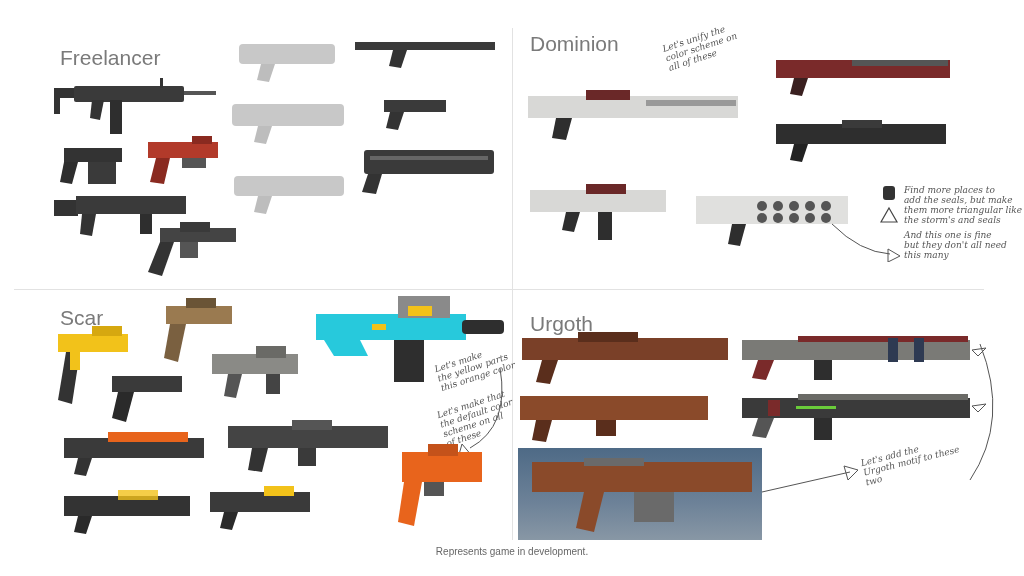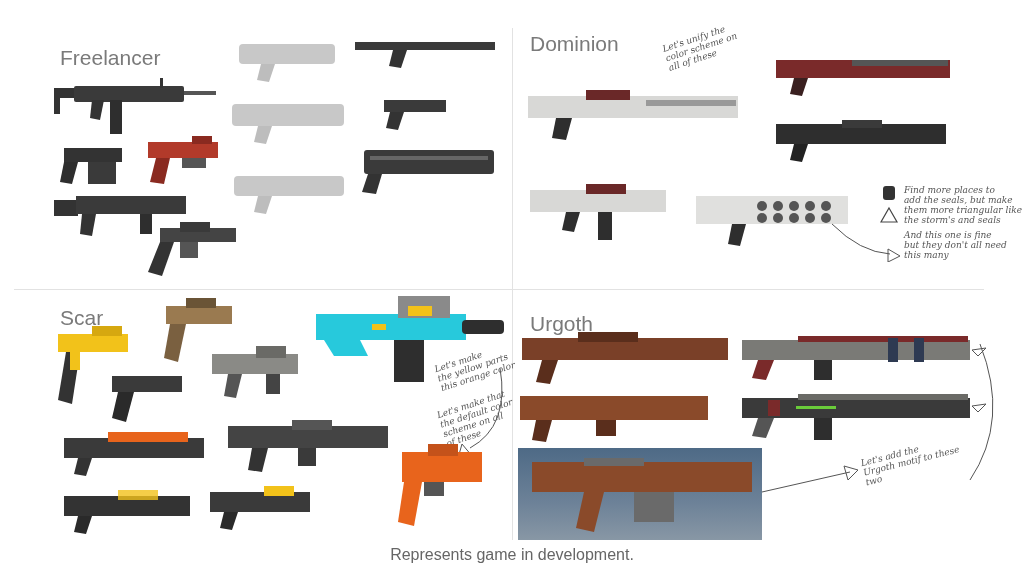--- a/index.html
+++ b/index.html
@@ -3,21 +3,21 @@
 <meta charset="utf-8">
 <style>
   * { box-sizing: border-box; margin: 0; padding: 0; }
   html, body { width: 1024px; height: 576px; background: #ffffff; overflow: hidden; }
   body { position: relative; font-family: "Liberation Sans", sans-serif; }
   .divider-v { position: absolute; left: 512px; top: 28px; width: 1px; height: 512px; background: #e2e2e2; }
   .divider-h { position: absolute; left: 14px; top: 289px; width: 970px; height: 1px; background: #e2e2e2; }
   .section-title { position: absolute; font-size: 21px; color: #7a7a7a; font-family: "Liberation Sans", sans-serif; }
   .gun { position: absolute; }
   .note { position: absolute; font-family: "DejaVu Serif", serif; font-style: italic; color: #555; font-size: 9px; line-height: 10px; white-space: pre-line; }
-  .caption { position: absolute; left: 0; width: 1024px; top: 546px; text-align: center; font-size: 16px; color: #666; }
+  .caption { position: absolute; left: 0; width: 1024px; top: 546px; text-align: center; font-size: 10px; color: #666; }
   .render-bg { position: absolute; left: 518px; top: 448px; width: 244px; height: 92px;
     background: linear-gradient(180deg, #4e6a86 0%, #6d8298 60%, #8897a5 100%); }
 </style>
 </head>
 <body>
 
 <div class="divider-v"></div>
 <div class="divider-h"></div>
 
 <div class="section-title" style="left:60px;top:46px;">Freelancer</div>

